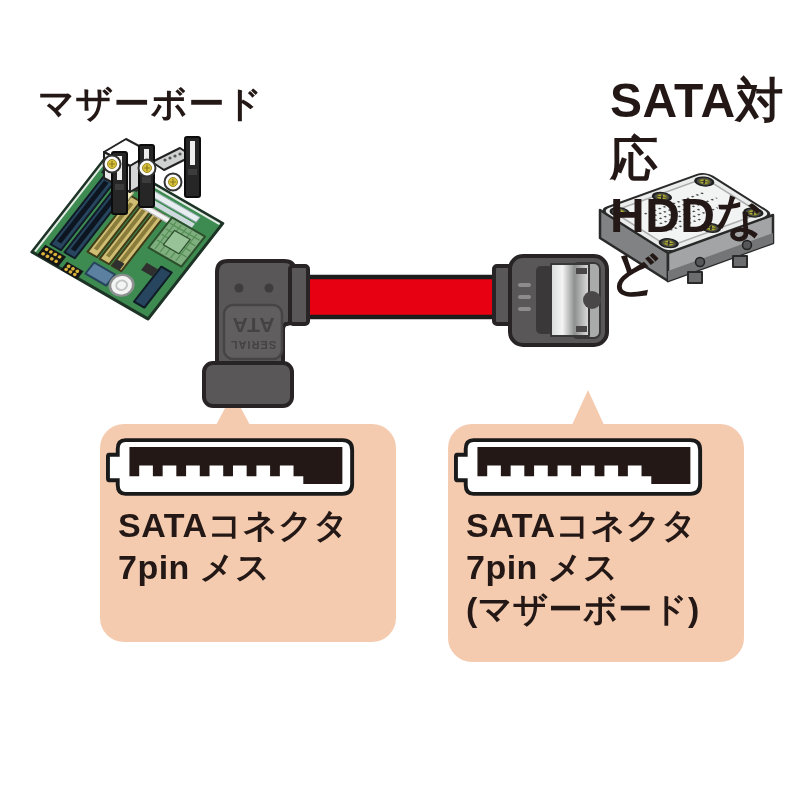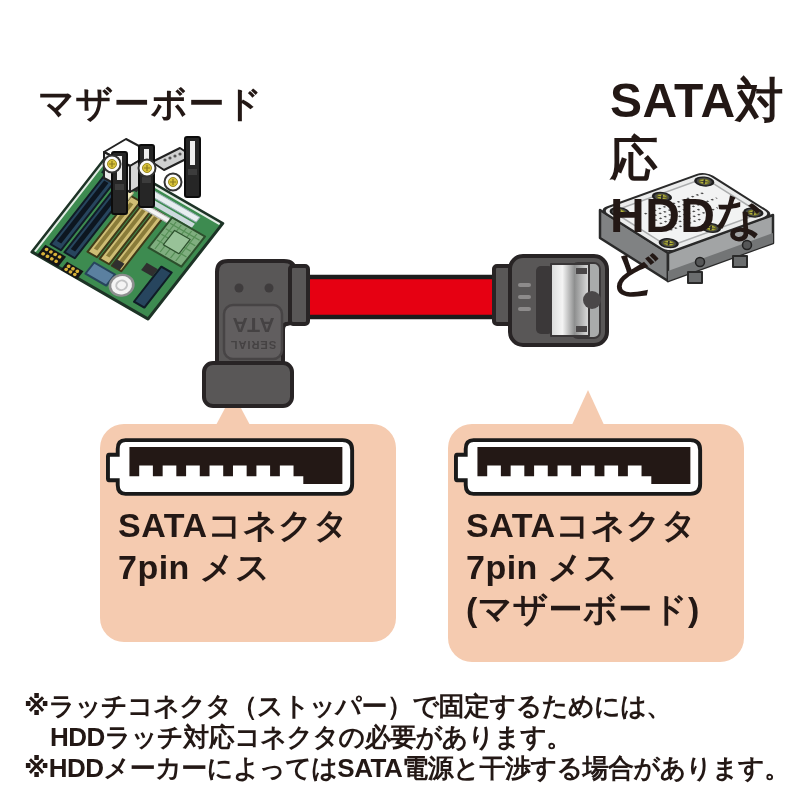--- a/index.html
+++ b/index.html
@@ -261,19 +261,14 @@
       <path d="M20,3 H242 Q252,3 252,13 V48 Q252,58 242,58 H20 Q12,58 12,49 V44 H3 Q2,44 2,42 V20 Q2,18 3,18 H12 V12 Q12,3 20,3 Z" fill="#ffffff" stroke="#1a1a1a" stroke-width="4"></path>
       <path d="M24,10 H242 V48 H202 V40 H192 V29 H178 V40 H168 V29 H154 V40 H144 V29 H130 V40 H120 V29 H106 V40 H96 V29 H82 V40 H72 V29 H58 V40 H48 V29 H34 V40 H24 Z" fill="var(--ink)"></path>
     </svg>
     <div class="callout-text">
       <div>SATAコネクタ</div>
       <div>7pin メス</div>
       <div>(マザーボード)</div>
     </div>
   </div>
 
-  <div id="footnotes">
-    <div>※ラッチコネクタ（ストッパー）で固定するためには、</div>
-    <div class="fn-indent">HDDラッチ対応コネクタの必要があります。</div>
-    <div>※HDDメーカーによってはSATA電源と干渉する場合があります。</div>
-  </div>
 
 </div>
 
 </body></html>

